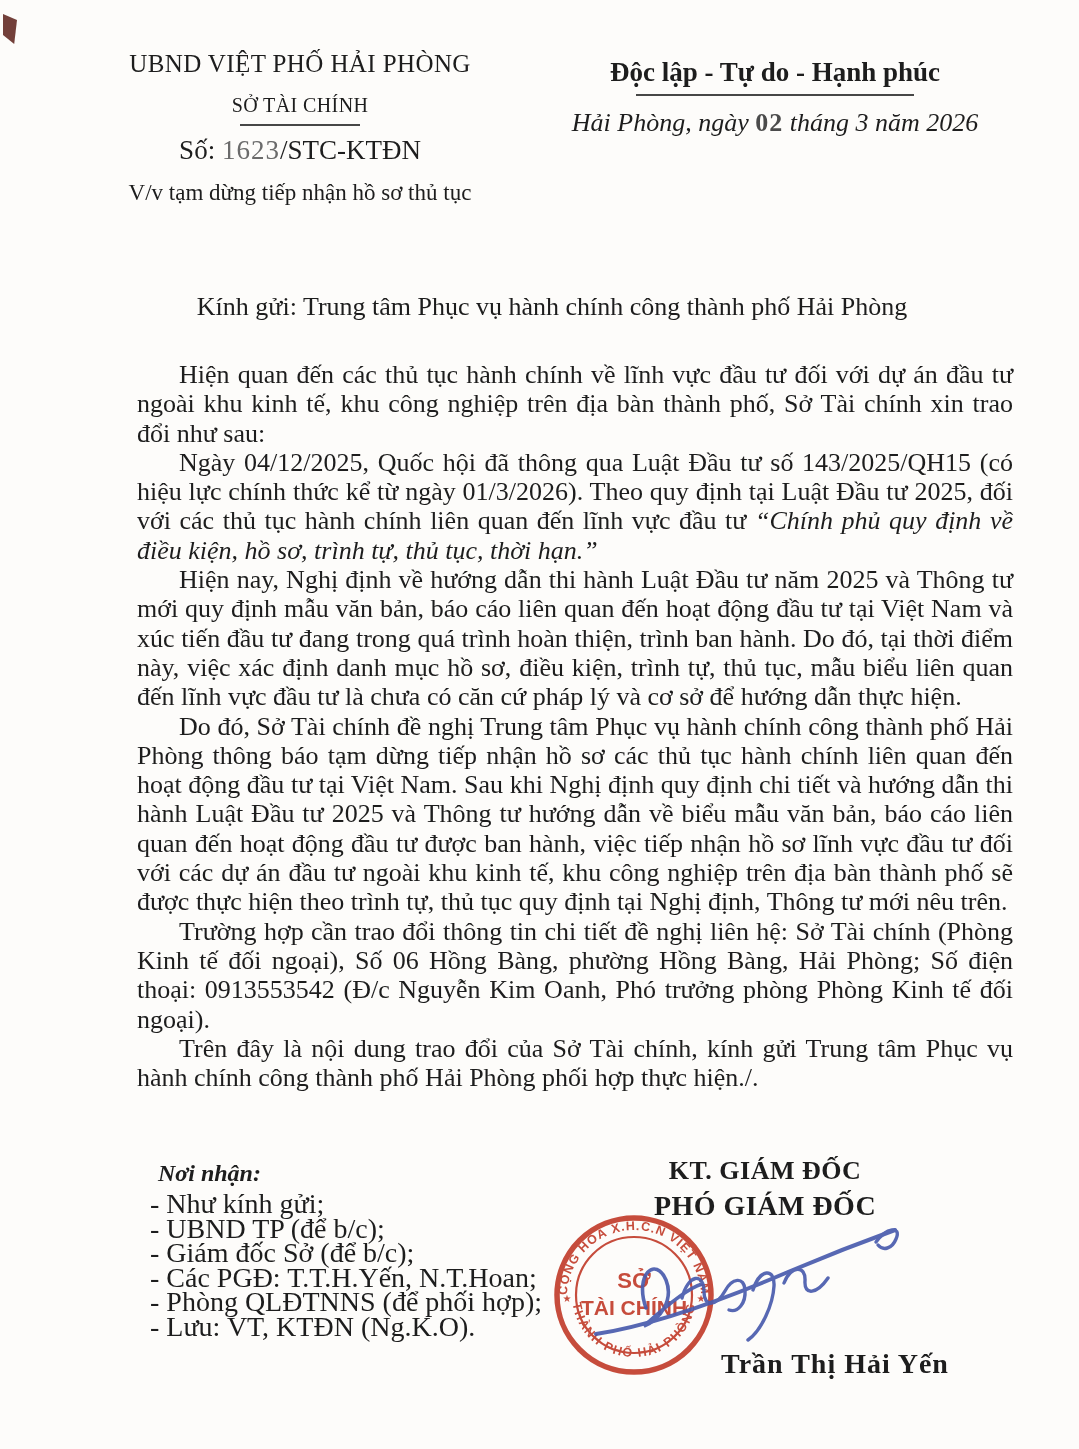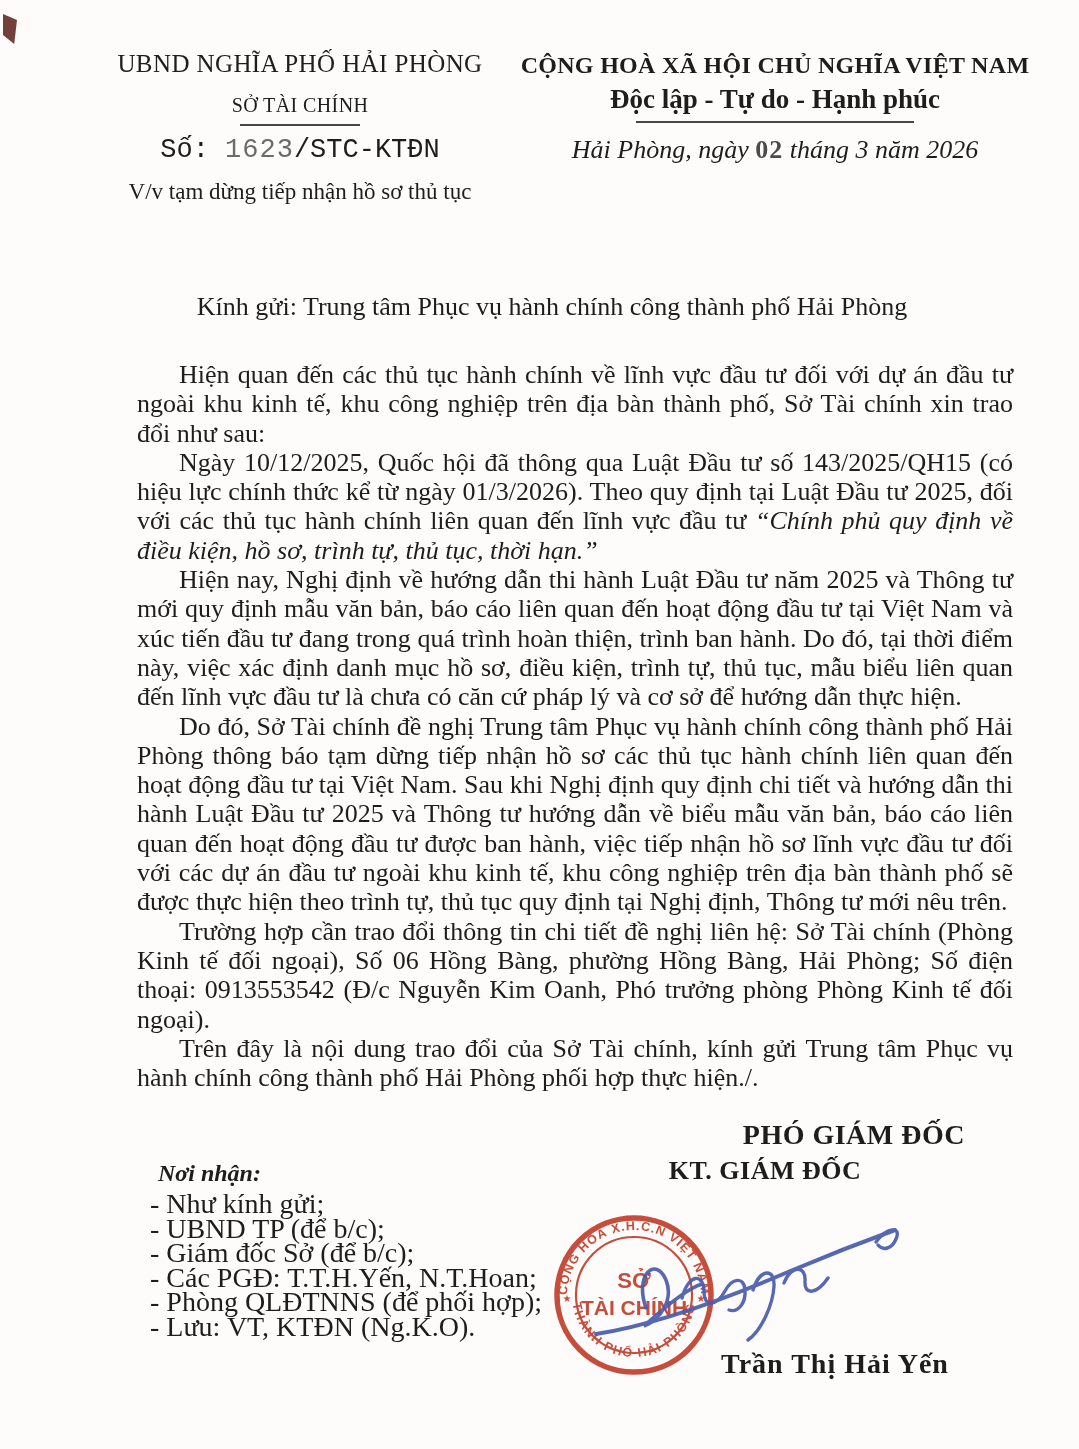--- a/index.html
+++ b/index.html
@@ -18,21 +18,21 @@
     clip-path:polygon(0 0,100% 20%,80% 100%,0 70%);
   }
 
   
   .header-left {
     position:absolute; left:90px; top:50px; width:420px; text-align:center;
   }
   .org-parent { font-size:25px; letter-spacing:.4px; white-space:nowrap; }
   .org-name   { font-size:20px; font-weight:normal; margin-top:16px; letter-spacing:.4px; }
   .org-divider { width:120px; height:0; border-top:2.5px solid #474747; margin:7px auto 9px; }
-  .doc-number { font-size:27px; white-space:nowrap;font-family:Liberation Mono, monospace; }
+  .doc-number { font-size:27px; white-space:nowrap; }
   .doc-number .filled { color:#6b6b6b; letter-spacing:1px; }
   .doc-subject { font-size:23px; line-height:28px; margin-top:13px; }
 
   .header-right {
     position:absolute; left:505px; top:52px; width:540px; text-align:center;
   }
   .motto1 { font-size:24px; font-weight:bold; letter-spacing:.3px; white-space:nowrap; }
   .motto2 { font-size:27px; font-weight:bold; margin-top:5px; }
   .motto-divider { width:278px; height:0; border-top:2.5px solid #474747; margin:6px auto 12px; }
   .dateline { font-size:26px; font-style:italic; margin-top:10px; white-space:nowrap; }
@@ -51,21 +51,21 @@
   .it { font-style:italic; }
 
   
   .recipients { position:absolute; left:150px; top:1160px; }
   .recipients-label { font-size:24px; font-weight:bold; font-style:italic; margin-left:8px; }
   .recipients ul { list-style:none; margin:5px 0 0; padding:0; font-size:28px; line-height:24.5px; }
 
   
   .sig-title1 { position:absolute; left:565px; top:1156px; width:400px; text-align:center;
                 font-size:26px; font-weight:bold; letter-spacing:.5px; }
-  .sig-title2 { position:absolute; left:565px; top:1119px; width:400px; text-align:right;
+  .sig-title2 { position:absolute; left:565px; top:1190px; width:400px; text-align:center;
                 font-size:28px; font-weight:bold; letter-spacing:.5px; }
   .signer-name { position:absolute; left:665px; top:1348px; width:340px; text-align:center;
                  font-size:28px; font-weight:bold; letter-spacing:1px; }
 
   .stamp {
     position:absolute; left:552px; top:1213px; width:164px; height:164px;
     color:var(--stamp-red,#c13a28); opacity:.9; z-index:1;
   }
   .signature-ink {
     position:absolute; left:588px; top:1210px; width:330px; height:138px;
@@ -73,41 +73,40 @@
   }
 </style>
 </head>
 <body>
 
 <div class="page">
 
   <div class="corner-artifact"></div>
 
   <div class="header-left">
-    <div class="org-parent">UBND NGHĨA PHỐ HẢI PHÒNG</div>
+    <div class="org-parent">UBND VIỆT PHỐ HẢI PHÒNG</div>
     <div class="org-name">SỞ TÀI CHÍNH</div>
     <div class="org-divider"></div>
     <div class="doc-number"><span>Số:</span> <span class="filled">1623</span><span>/STC-KTĐN</span></div>
     <div class="doc-subject">
       <div>V/v tạm dừng tiếp nhận hồ sơ thủ tục</div>
     </div>
   </div>
 
   <div class="header-right">
-    <div class="motto1">CỘNG HOÀ XÃ HỘI CHỦ NGHĨA VIỆT NAM</div>
     <div class="motto2">Độc lập - Tự do - Hạnh phúc</div>
     <div class="motto-divider"></div>
     <div class="dateline"><span>Hải Phòng, ngày</span> <span class="day">02</span> <span>tháng 3 năm 2026</span></div>
   </div>
 
   <div class="salutation">Kính gửi: Trung tâm Phục vụ hành chính công thành phố Hải Phòng</div>
 
   <div class="body-text">
     <p>Hiện quan đến các thủ tục hành chính về lĩnh vực đầu tư đối với dự án đầu tư ngoài khu kinh tế, khu công nghiệp trên địa bàn thành phố, Sở Tài chính xin trao đổi như sau:</p>
-    <p><span>Ngày 10/12/2025, Quốc hội đã thông qua Luật Đầu tư số 143/2025/QH15 (có hiệu lực chính thức kể từ ngày 01/3/2026). Theo quy định tại Luật Đầu tư 2025, đối với các thủ tục hành chính liên quan đến lĩnh vực đầu tư </span><span class="it">“Chính phủ quy định về điều kiện, hồ sơ, trình tự, thủ tục, thời hạn.”</span></p>
+    <p><span>Ngày 04/12/2025, Quốc hội đã thông qua Luật Đầu tư số 143/2025/QH15 (có hiệu lực chính thức kể từ ngày 01/3/2026). Theo quy định tại Luật Đầu tư 2025, đối với các thủ tục hành chính liên quan đến lĩnh vực đầu tư </span><span class="it">“Chính phủ quy định về điều kiện, hồ sơ, trình tự, thủ tục, thời hạn.”</span></p>
     <p>Hiện nay, Nghị định về hướng dẫn thi hành Luật Đầu tư năm 2025 và Thông tư mới quy định mẫu văn bản, báo cáo liên quan đến hoạt động đầu tư tại Việt Nam và xúc tiến đầu tư đang trong quá trình hoàn thiện, trình ban hành. Do đó, tại thời điểm này, việc xác định danh mục hồ sơ, điều kiện, trình tự, thủ tục, mẫu biểu liên quan đến lĩnh vực đầu tư là chưa có căn cứ pháp lý và cơ sở để hướng dẫn thực hiện.</p>
     <p>Do đó, Sở Tài chính đề nghị Trung tâm Phục vụ hành chính công thành phố Hải Phòng thông báo tạm dừng tiếp nhận hồ sơ các thủ tục hành chính liên quan đến hoạt động đầu tư tại Việt Nam. Sau khi Nghị định quy định chi tiết và hướng dẫn thi hành Luật Đầu tư 2025 và Thông tư hướng dẫn về biểu mẫu văn bản, báo cáo liên quan đến hoạt động đầu tư được ban hành, việc tiếp nhận hồ sơ lĩnh vực đầu tư đối với các dự án đầu tư ngoài khu kinh tế, khu công nghiệp trên địa bàn thành phố sẽ được thực hiện theo trình tự, thủ tục quy định tại Nghị định, Thông tư mới nêu trên.</p>
     <p>Trường hợp cần trao đổi thông tin chi tiết đề nghị liên hệ: Sở Tài chính (Phòng Kinh tế đối ngoại), Số 06 Hồng Bàng, phường Hồng Bàng, Hải Phòng; Số điện thoại: 0913553542 (Đ/c Nguyễn Kim Oanh, Phó trưởng phòng Phòng Kinh tế đối ngoại).</p>
     <p>Trên đây là nội dung trao đổi của Sở Tài chính, kính gửi Trung tâm Phục vụ hành chính công thành phố Hải Phòng phối hợp thực hiện./.</p>
   </div>
 
   <div class="recipients">
     <div class="recipients-label">Nơi nhận:</div>
     <ul>
       <li>- Như kính gửi;</li>

